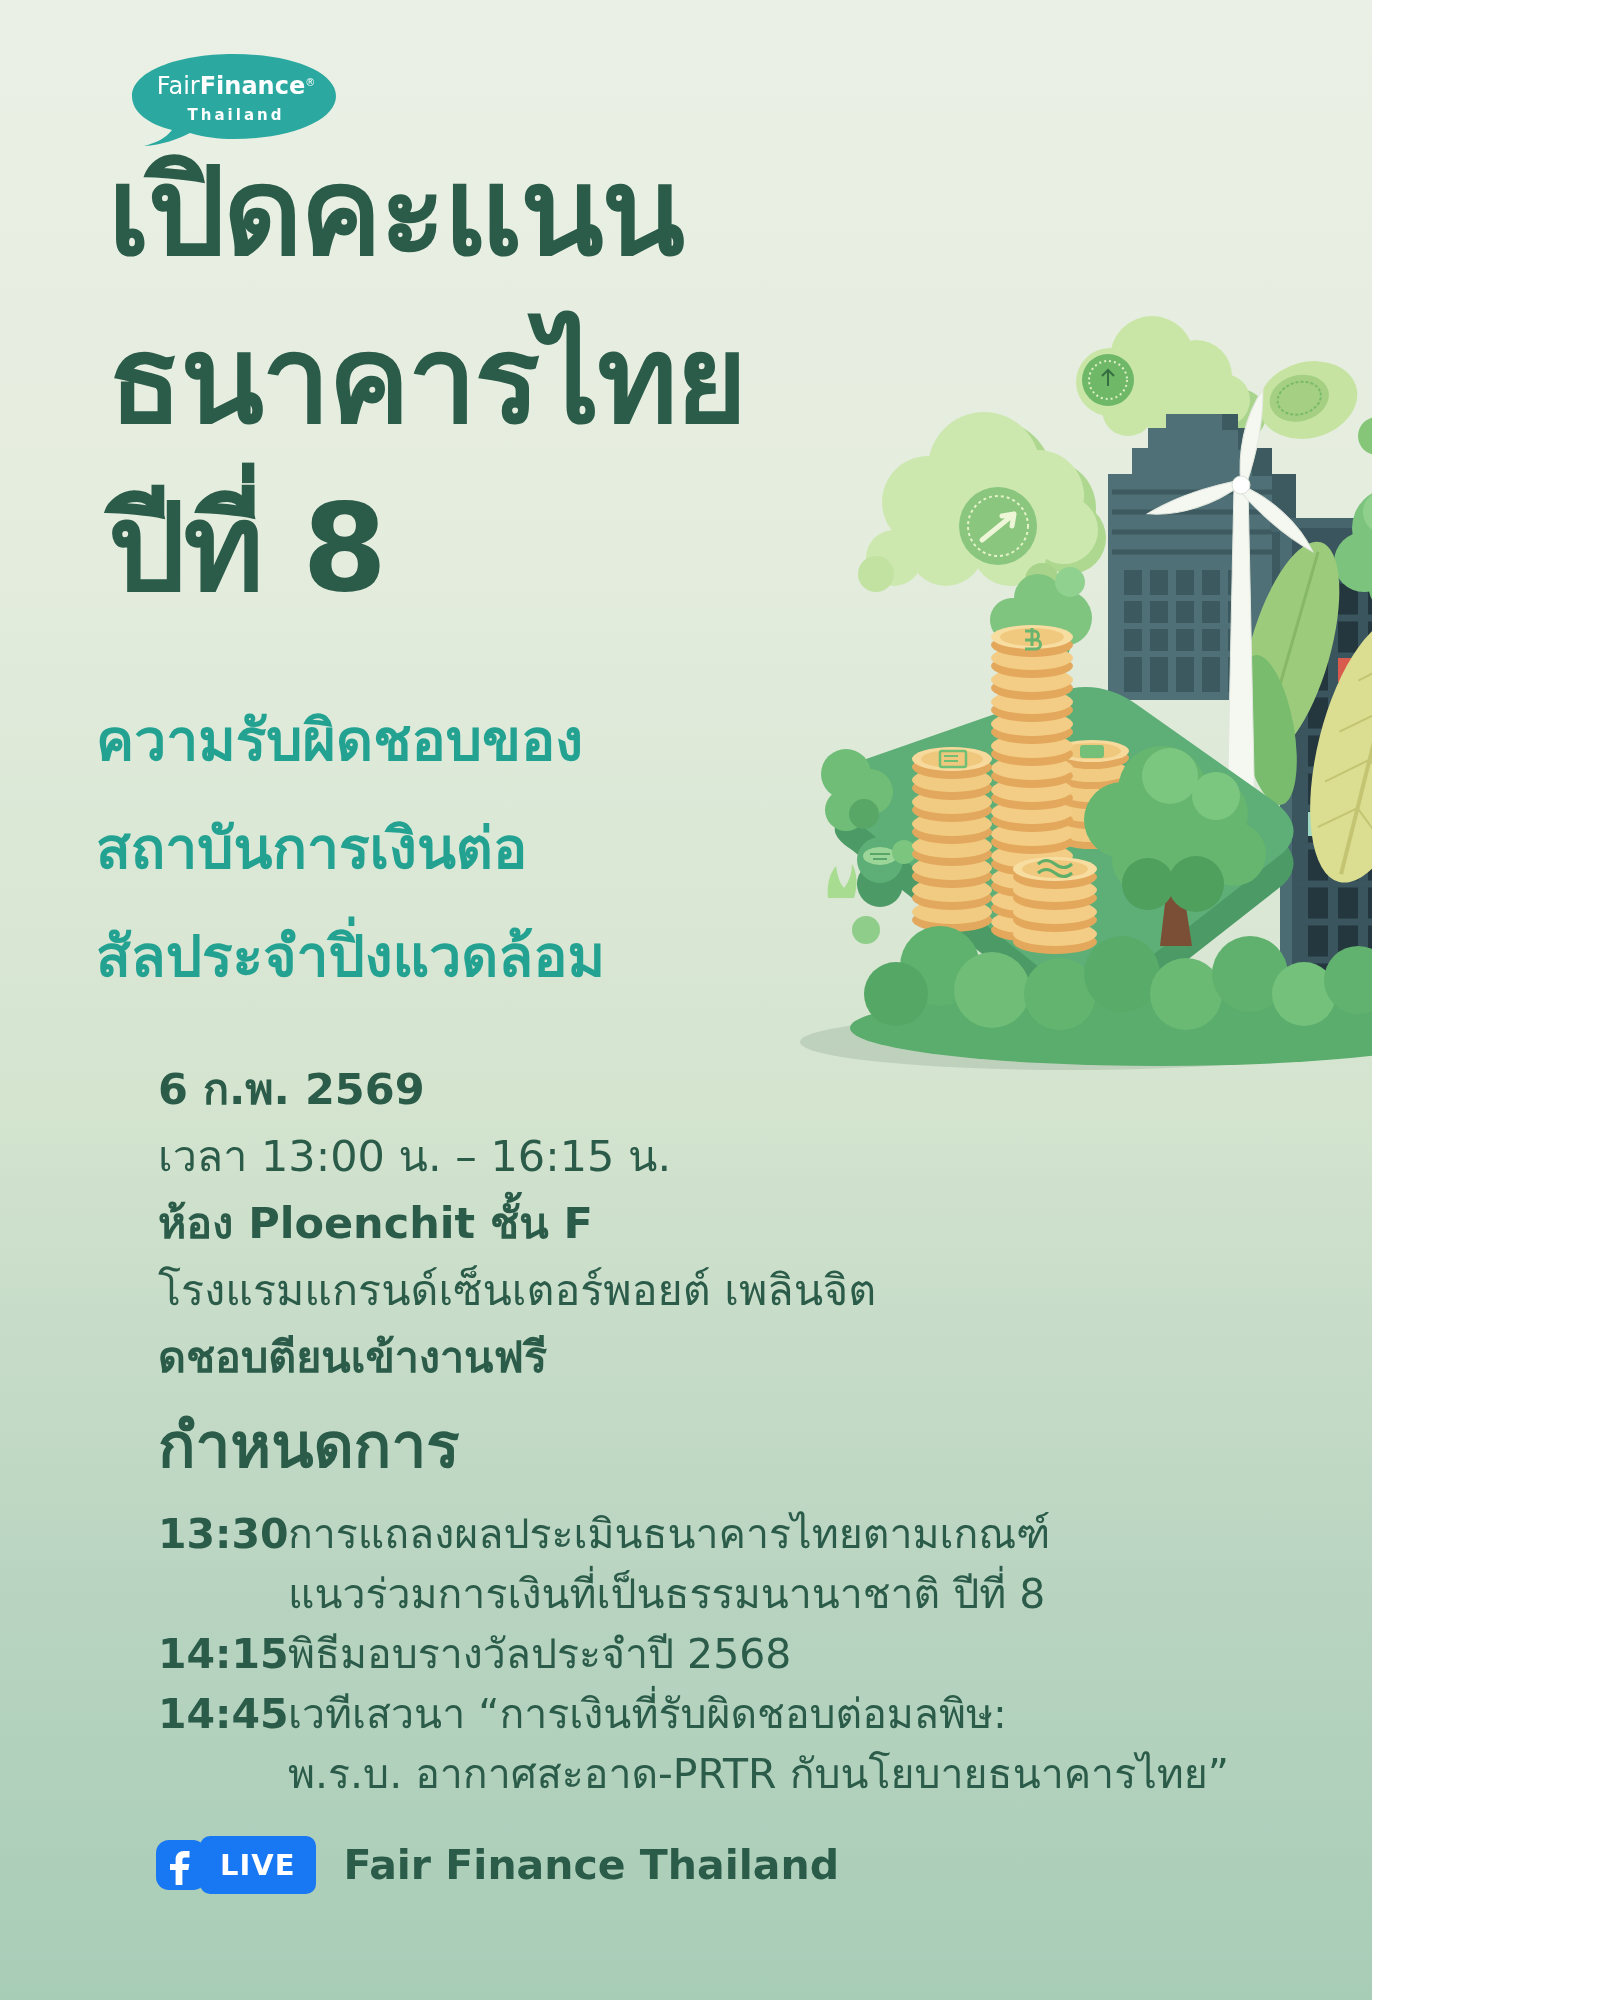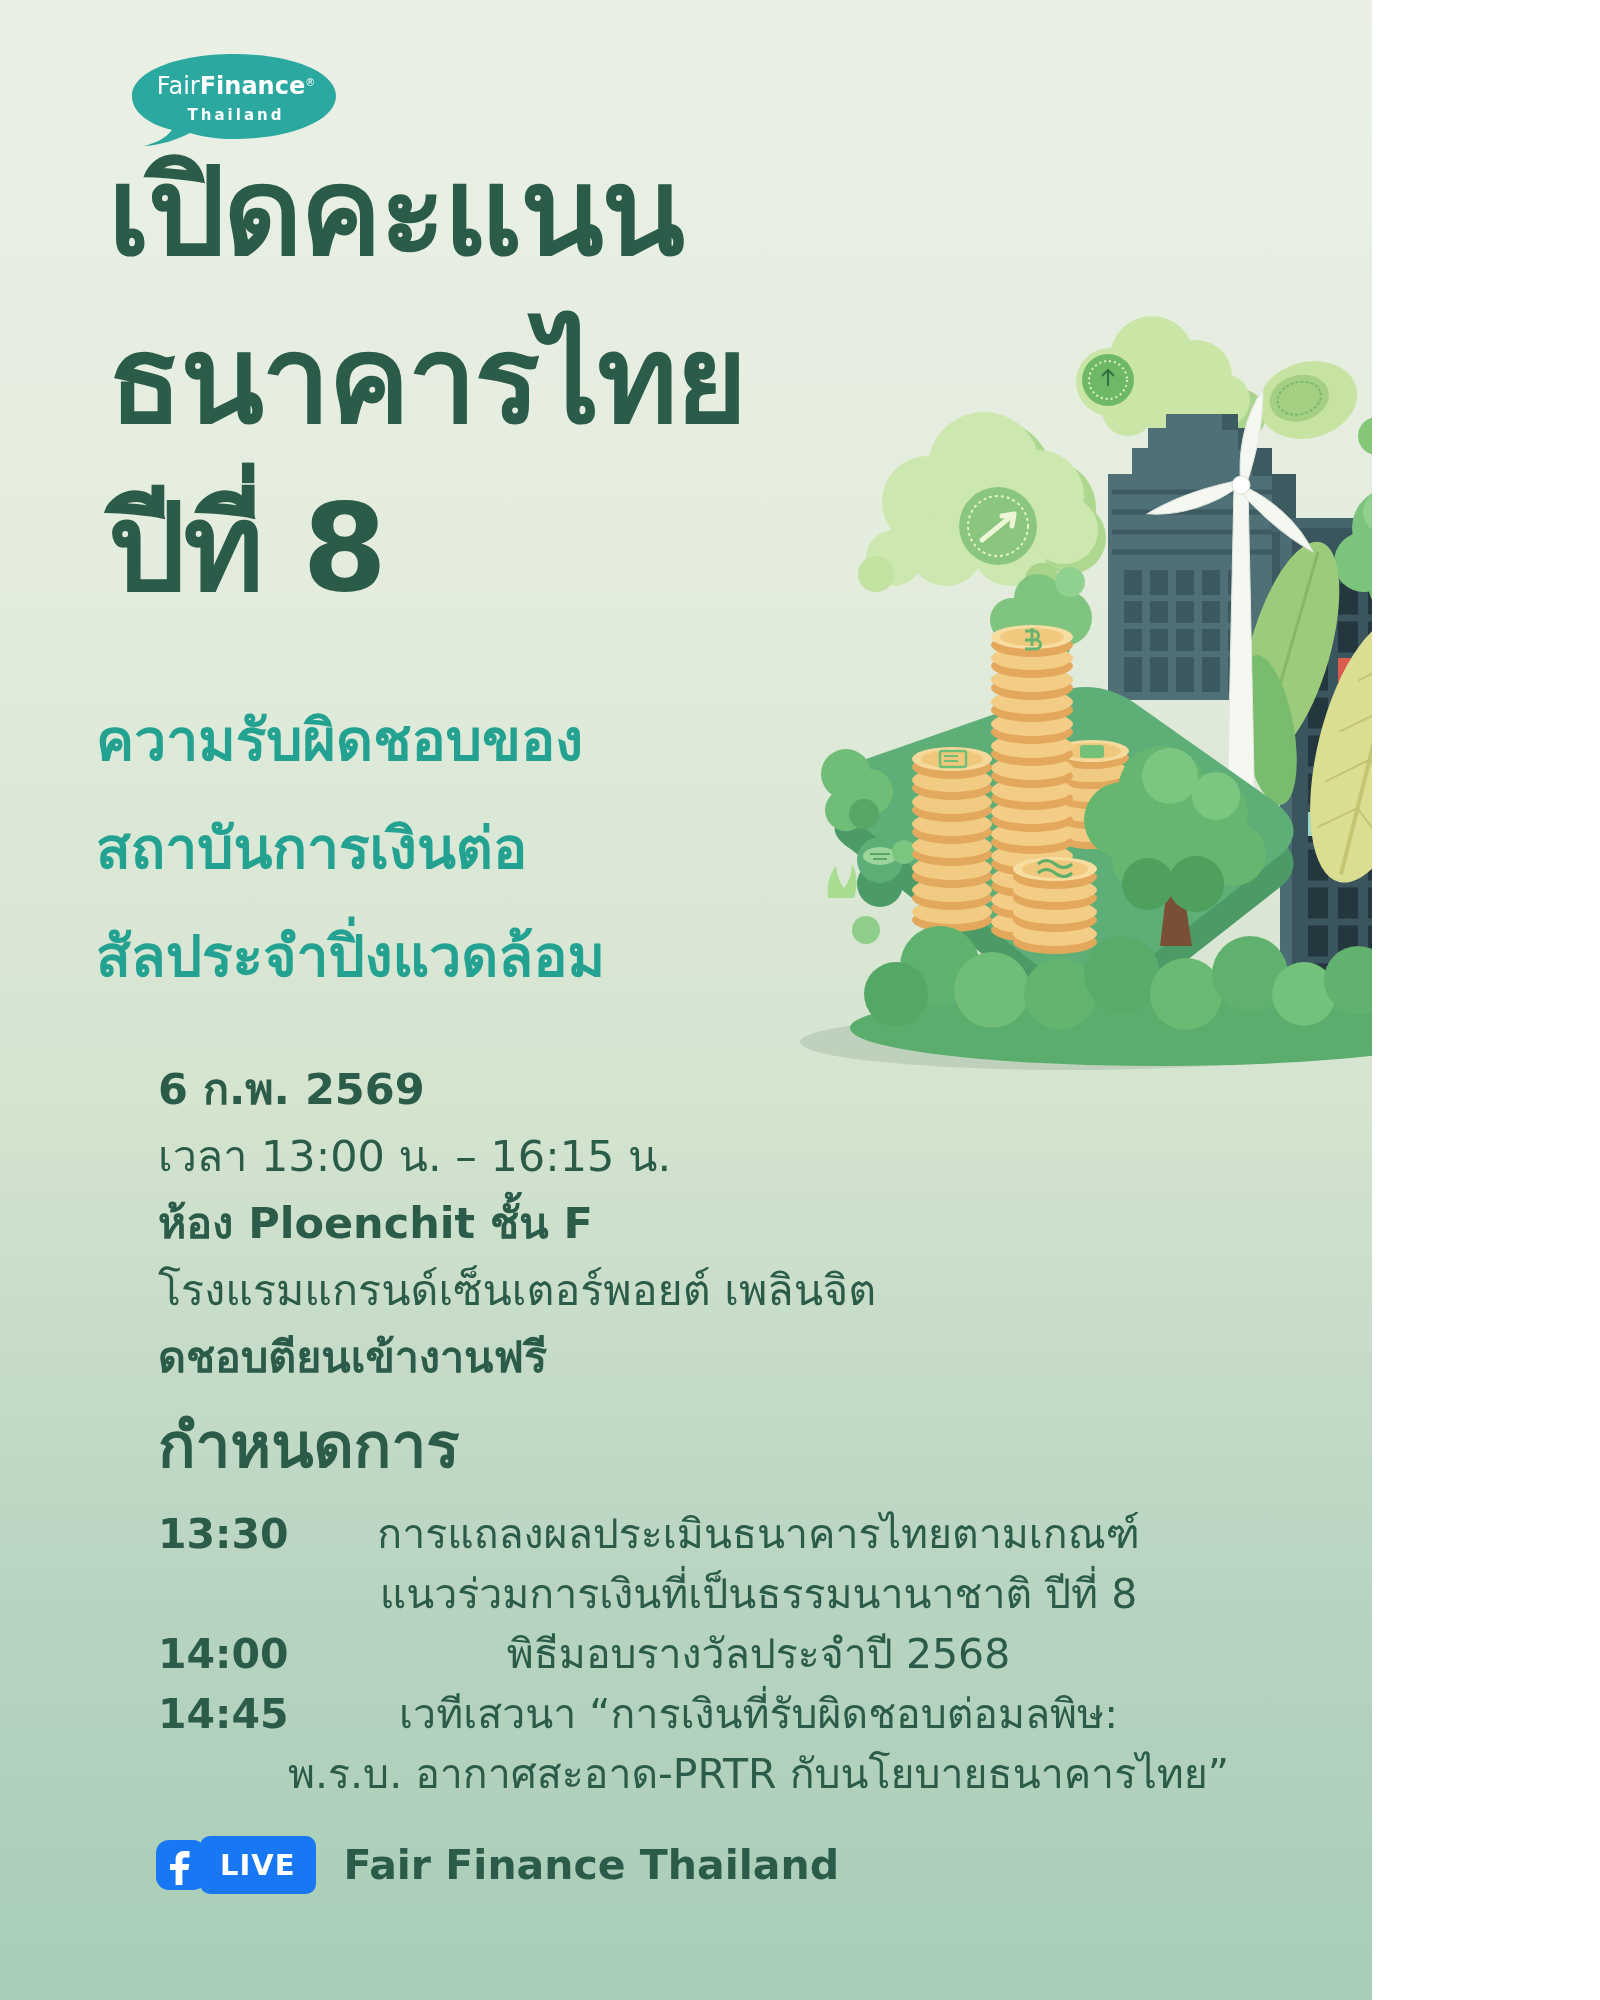--- a/index.html
+++ b/index.html
@@ -8,21 +8,21 @@
     background:linear-gradient(180deg,#EAF0E5 0%,#E5EDDF 25%,#D4E4CF 55%,#B8D4C1 80%,#A8CDB7 100%);
     font-family:"DejaVu Sans",sans-serif;color:#2B5B49;
   }
   .logo{position:absolute;left:114px;top:50px;width:232px;height:98px;}
   .title{position:absolute;left:108px;top:128px;font-weight:800;font-size:122px;line-height:168px;letter-spacing:-2px;color:#2B5B49;}
   .subtitle{position:absolute;left:96px;top:686px;font-weight:600;font-size:57px;line-height:108px;color:#23A292;}
   .details{position:absolute;left:158px;top:1056px;font-size:43px;line-height:67px;color:#2B5B49;}
   .b{font-weight:700;}
   .agenda-heading{position:absolute;left:158px;top:1396px;font-size:62px;font-weight:700;color:#2B5B49;}
   .agenda{position:absolute;left:158px;top:1504px;font-size:41px;line-height:60px;color:#2B5B49;}
-  .agenda-item{display:flex;align-items:flex-start;text-align:center;}
+  .agenda-item{display:flex;align-items:flex-start;}
   .agenda-time{width:130px;flex:none;font-weight:700;}
   .agenda-text{flex:1;}
   .fb-row{position:absolute;left:156px;top:1836px;display:flex;align-items:center;}
   .fb-icon{width:50px;height:50px;border-radius:13px;background:#1877F2;flex:none;position:relative;z-index:2;}
   .live-badge{height:50px;border-radius:10px;background:#1877F2;color:#FFFFFF;font-weight:700;font-size:29px;letter-spacing:1px;display:flex;align-items:center;padding:4px 20px;margin-left:-6px;}
   .fb-label{margin-left:28px;font-size:41px;font-weight:700;color:#2B5B49;}
   .illustration{position:absolute;left:640px;top:230px;width:960px;height:850px;}
 </style>
 </head>
 <body>
@@ -330,21 +330,21 @@
   <div class="agenda-heading">กำหนดการ</div>
   <div class="agenda">
     <div class="agenda-item">
       <div class="agenda-time">13:30</div>
       <div class="agenda-text">
         <div>การแถลงผลประเมินธนาคารไทยตามเกณฑ์</div>
         <div>แนวร่วมการเงินที่เป็นธรรมนานาชาติ ปีที่ 8</div>
       </div>
     </div>
     <div class="agenda-item">
-      <div class="agenda-time">14:00</div>
+      <div class="agenda-time">14:15</div>
       <div class="agenda-text">
         <div>พิธีมอบรางวัลประจำปี 2568</div>
         <div></div>
       </div>
     </div>
     <div class="agenda-item">
       <div class="agenda-time">14:45</div>
       <div class="agenda-text">
         <div>เวทีเสวนา “การเงินที่รับผิดชอบต่อมลพิษ:</div>
         <div>พ.ร.บ. อากาศสะอาด-PRTR กับนโยบายธนาคารไทย”</div>

